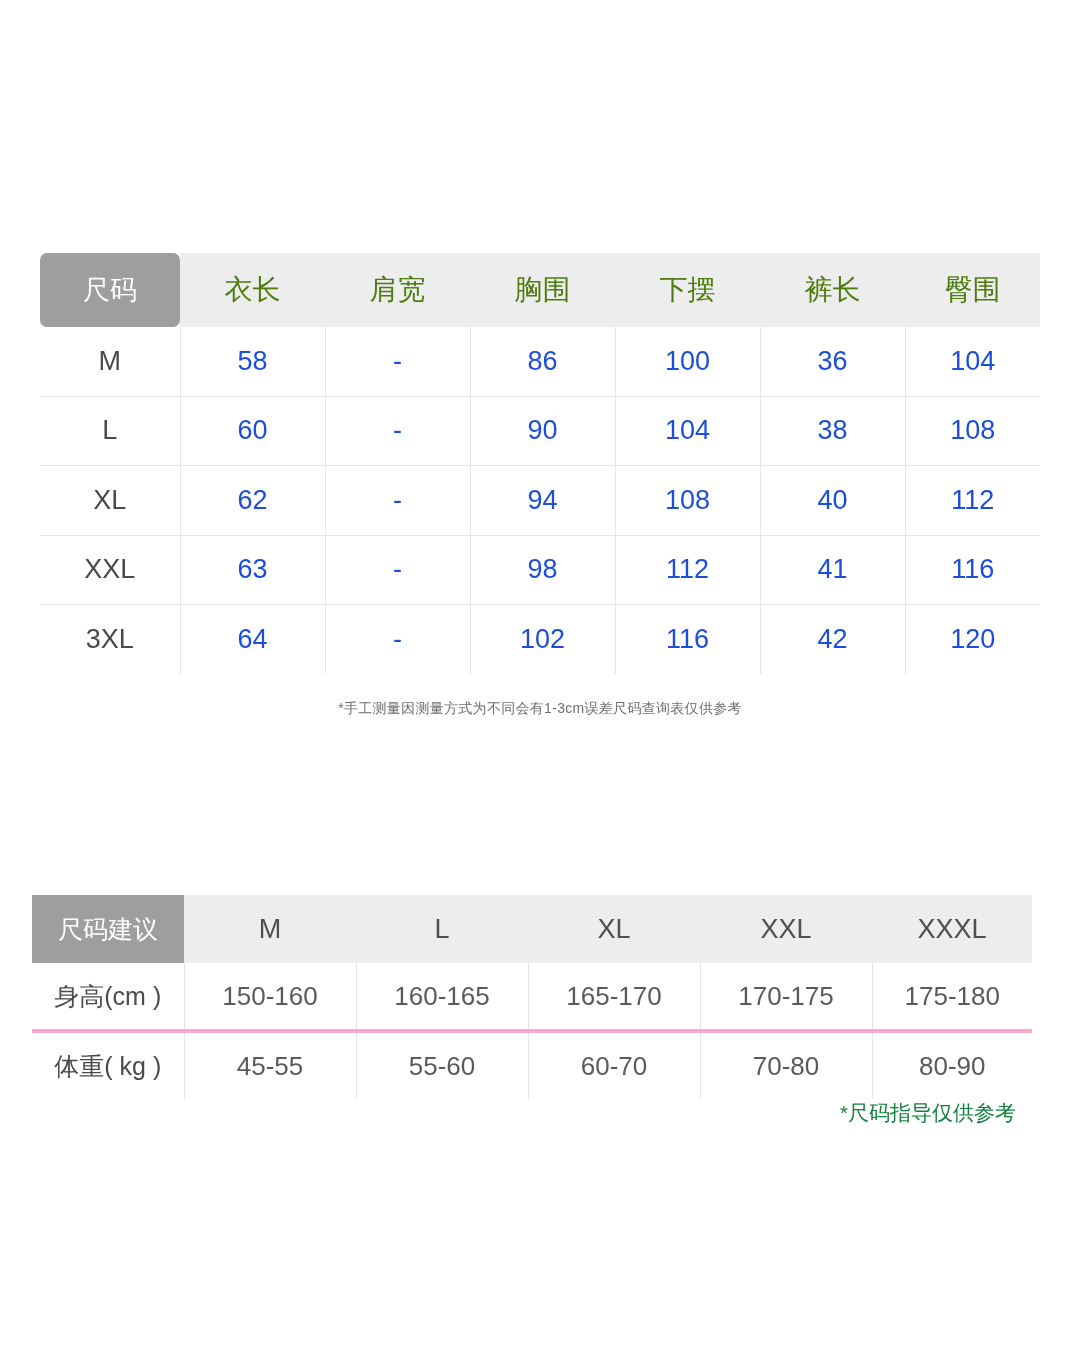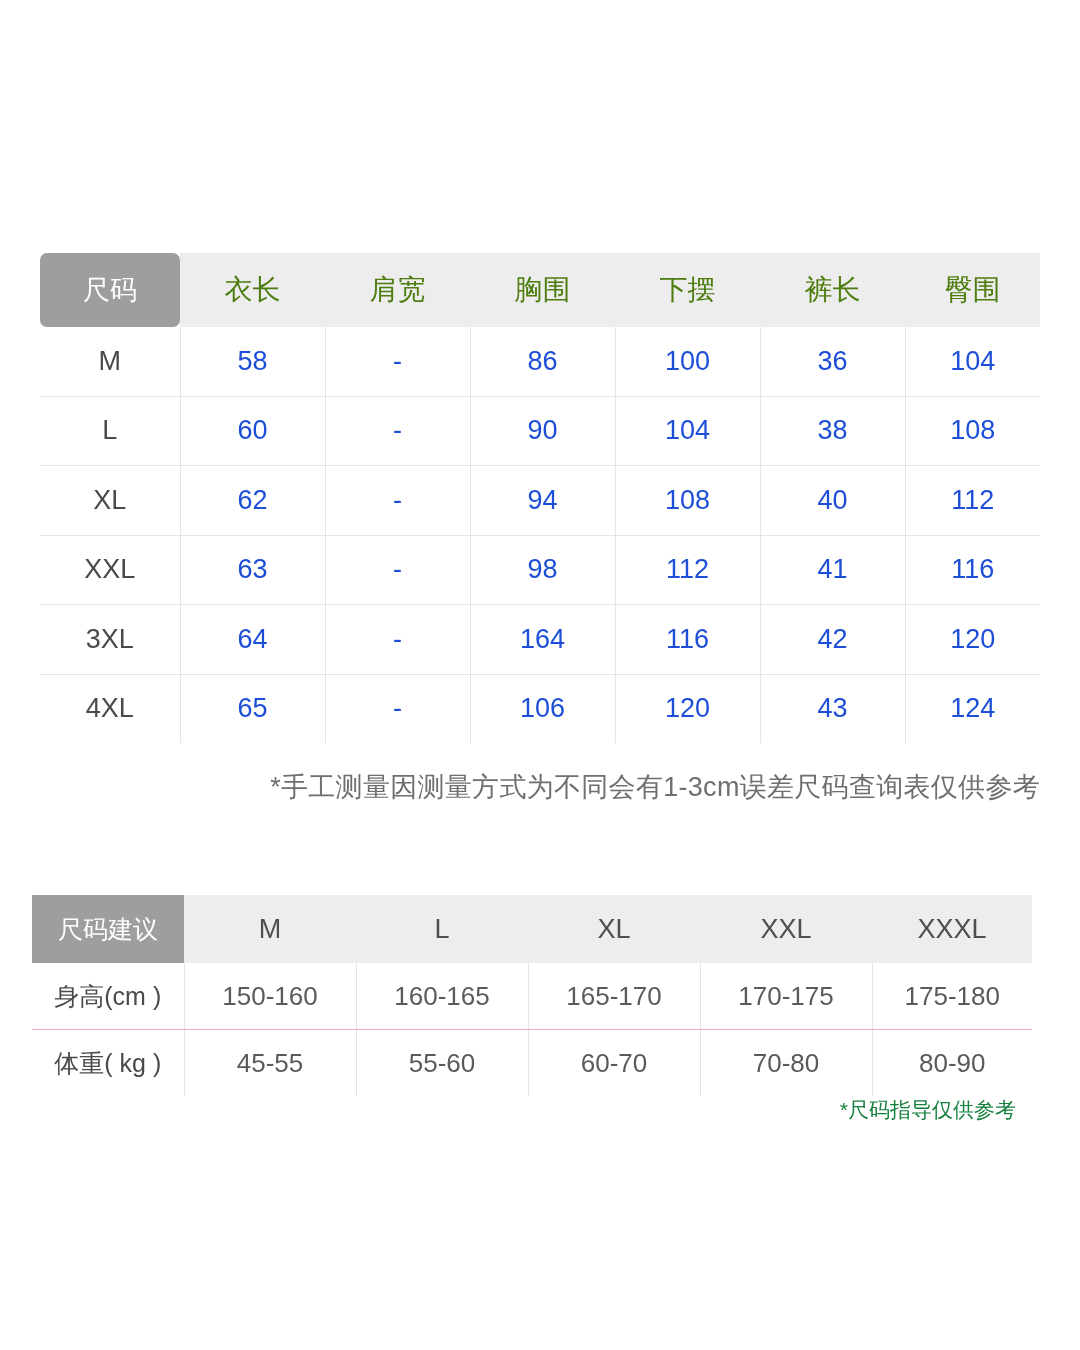--- a/index.html
+++ b/index.html
@@ -73,23 +73,23 @@
   }
   table.size-table tbody td.sizecol {
     color: #4a4a4a;
     font-size: 27px;
   }
   table.size-table tbody tr:last-child td {
     border-bottom: none;
   }
 
   .note {
-    font-size: 27px;
+    font-size: 14px;
     color: #6f6f6f;
-    text-align: right;
+    text-align: center;
     margin-top: 26px;
     letter-spacing: 0.3px;
   }
 
   
   .advice-wrap {
     position: absolute;
     left: 32px;
     top: 895px;
     width: 1000px;
@@ -114,21 +114,21 @@
   }
   table.advice-table thead th.corner {
     background: #9e9e9e;
     color: #ffffff;
     font-size: 25px;
   }
   table.advice-table tbody td {
     height: 64px;
     font-size: 26px;
     color: #5a5a5a;
-    border-bottom: 1px solid #f9a8d4;
+    border-bottom: 4px solid #f9a8d4;
     border-right: 1px solid #e6e6e6;
   }
   table.advice-table tbody td:last-child {
     border-right: none;
   }
   table.advice-table tbody tr:last-child td {
     border-bottom: none;
   }
   table.advice-table tbody td.rowlabel {
     font-size: 25px;
@@ -203,33 +203,24 @@
           <td>-</td>
           <td>98</td>
           <td>112</td>
           <td>41</td>
           <td>116</td>
         </tr>
         <tr>
           <td class="sizecol">3XL</td>
           <td>64</td>
           <td>-</td>
-          <td>164</td>
+          <td>102</td>
           <td>116</td>
           <td>42</td>
           <td>120</td>
-        </tr>
-        <tr>
-          <td class="sizecol">4XL</td>
-          <td>65</td>
-          <td>-</td>
-          <td>106</td>
-          <td>120</td>
-          <td>43</td>
-          <td>124</td>
         </tr>
       </tbody>
     </table>
     <div class="note">*手工测量因测量方式为不同会有1-3cm误差尺码查询表仅供参考</div>
   </div>
 
   <div class="advice-wrap">
     <table class="advice-table">
       <colgroup>
         <col style="width:152px">

